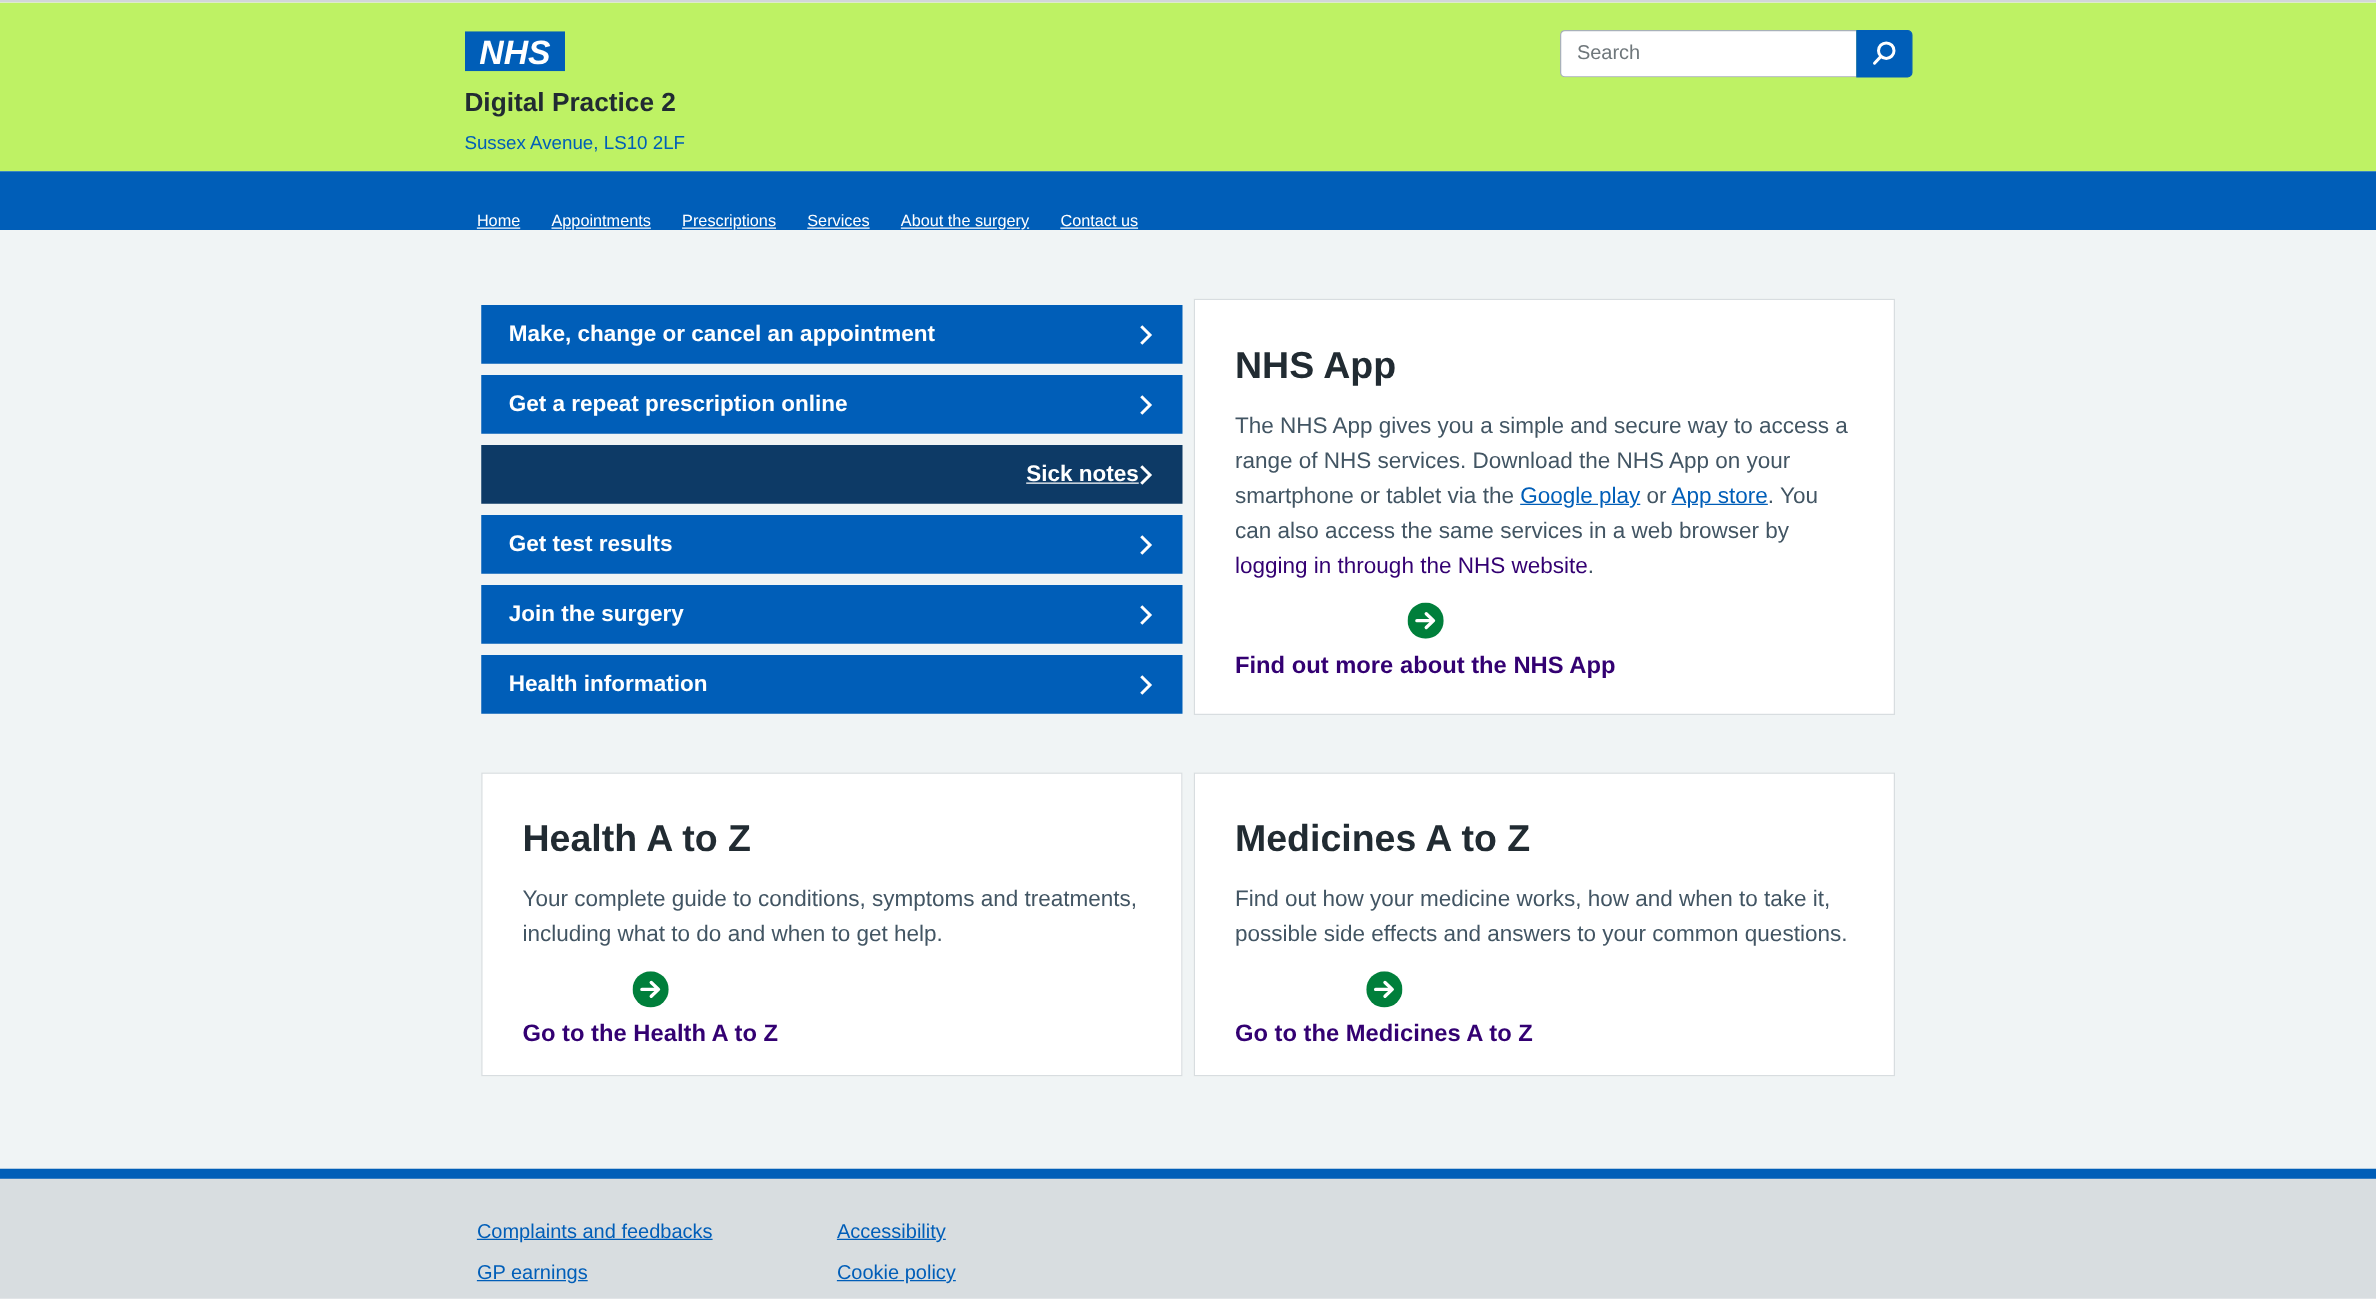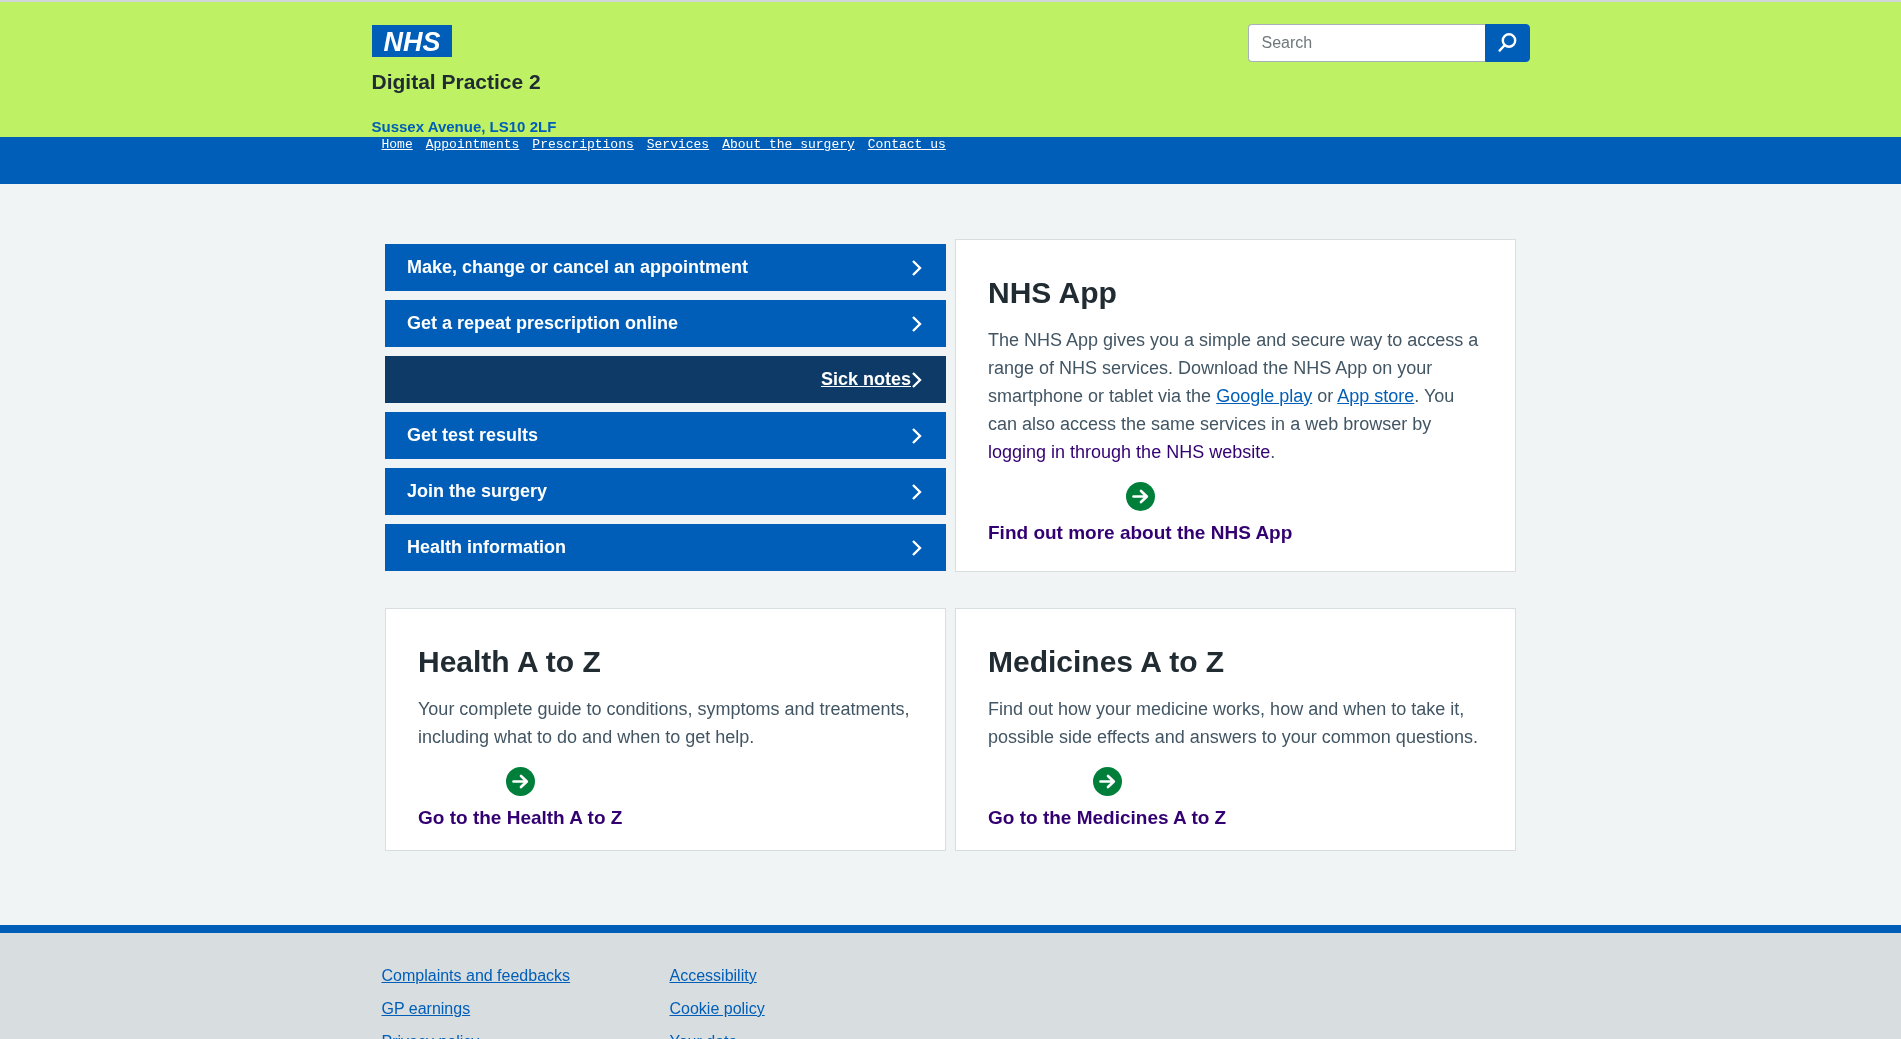--- a/index.html
+++ b/index.html
@@ -11,44 +11,44 @@
     background: #ffffff;
     border-top: 2px solid #d2d6d9;
   }
   a { cursor: pointer; }
 
   
   .header { background: #bef264; height: 135px; }
   .header-container { width: 1158px; margin: 0 auto; position: relative; height: 100%; padding-top: 23px; }
   .nhs-logo-svg { display: block; }
   .practice-name { font-size: 21px; font-weight: bold; color: #212b32; margin-top: 9px; }
-  .practice-address { font-size: 15px; font-weight: bold; color: #005eb8; margin-top: 24px; }
+  .practice-address { font-size: 15px; font-weight: normal; color: #005eb8; margin-top: 11px; }
 
   .search-form { position: absolute; top: 22px; right: 0; display: flex; align-items: stretch; height: 34px; }
   .search-input {
     width: 237px; height: 38px; border: 1px solid #a8b1b9; border-right: none;
     border-radius: 4px 0 0 4px; padding: 0 13px; font-size: 16px; color: #425563;
     font-family: "Liberation Sans", sans-serif; outline: none; background: #fff;
   }
   .search-input::placeholder { color: #6f777b; opacity: 1; }
   .search-button {
     width: 45px; height: 38px; background: #005eb8; border: 1px solid #005eb8;
     border-radius: 0 4px 4px 0; display: flex; align-items: center; justify-content: center; cursor: pointer;
   }
 
   
   .nav-bar { background: #005eb8; height: 47px; }
-  .nav-container { width: 1158px; margin: 0 auto; height: 100%; display: flex; align-items: flex-start; gap: 13px; padding-left: 10px; font-family: Liberation Mono, monospace; }
+  .nav-container { width: 1158px; margin: 0 auto; height: 100%; display: flex; align-items: flex-end; gap: 25px; padding-left: 10px; }
   .nav-link { color: #ffffff; font-size: 13px; text-decoration: underline; white-space: nowrap; }
 
   
   .main { background: #f0f4f5; padding: 55px 0 74px 0; }
   .content { width: 1131px; margin: 0 auto; }
   .grid-row { display: grid; grid-template-columns: 561px 561px; gap: 9px; }
-  .grid-row.second { margin-top: 36px; }
+  .grid-row.second { margin-top: 46px; }
 
   .quick-links { margin-top: 5px; }
   .quick-link {
     display: flex; align-items: center; justify-content: space-between;
     height: 47px; background: #005eb8; color: #ffffff;
     padding: 0 24px 0 22px; margin-bottom: 9px; text-decoration: none;
   }
   .quick-link:last-child { margin-bottom: 0; }
   .quick-link .ql-label { font-size: 18px; font-weight: bold; }
   .quick-link.active { background: #0d3a66; justify-content: flex-end; }

